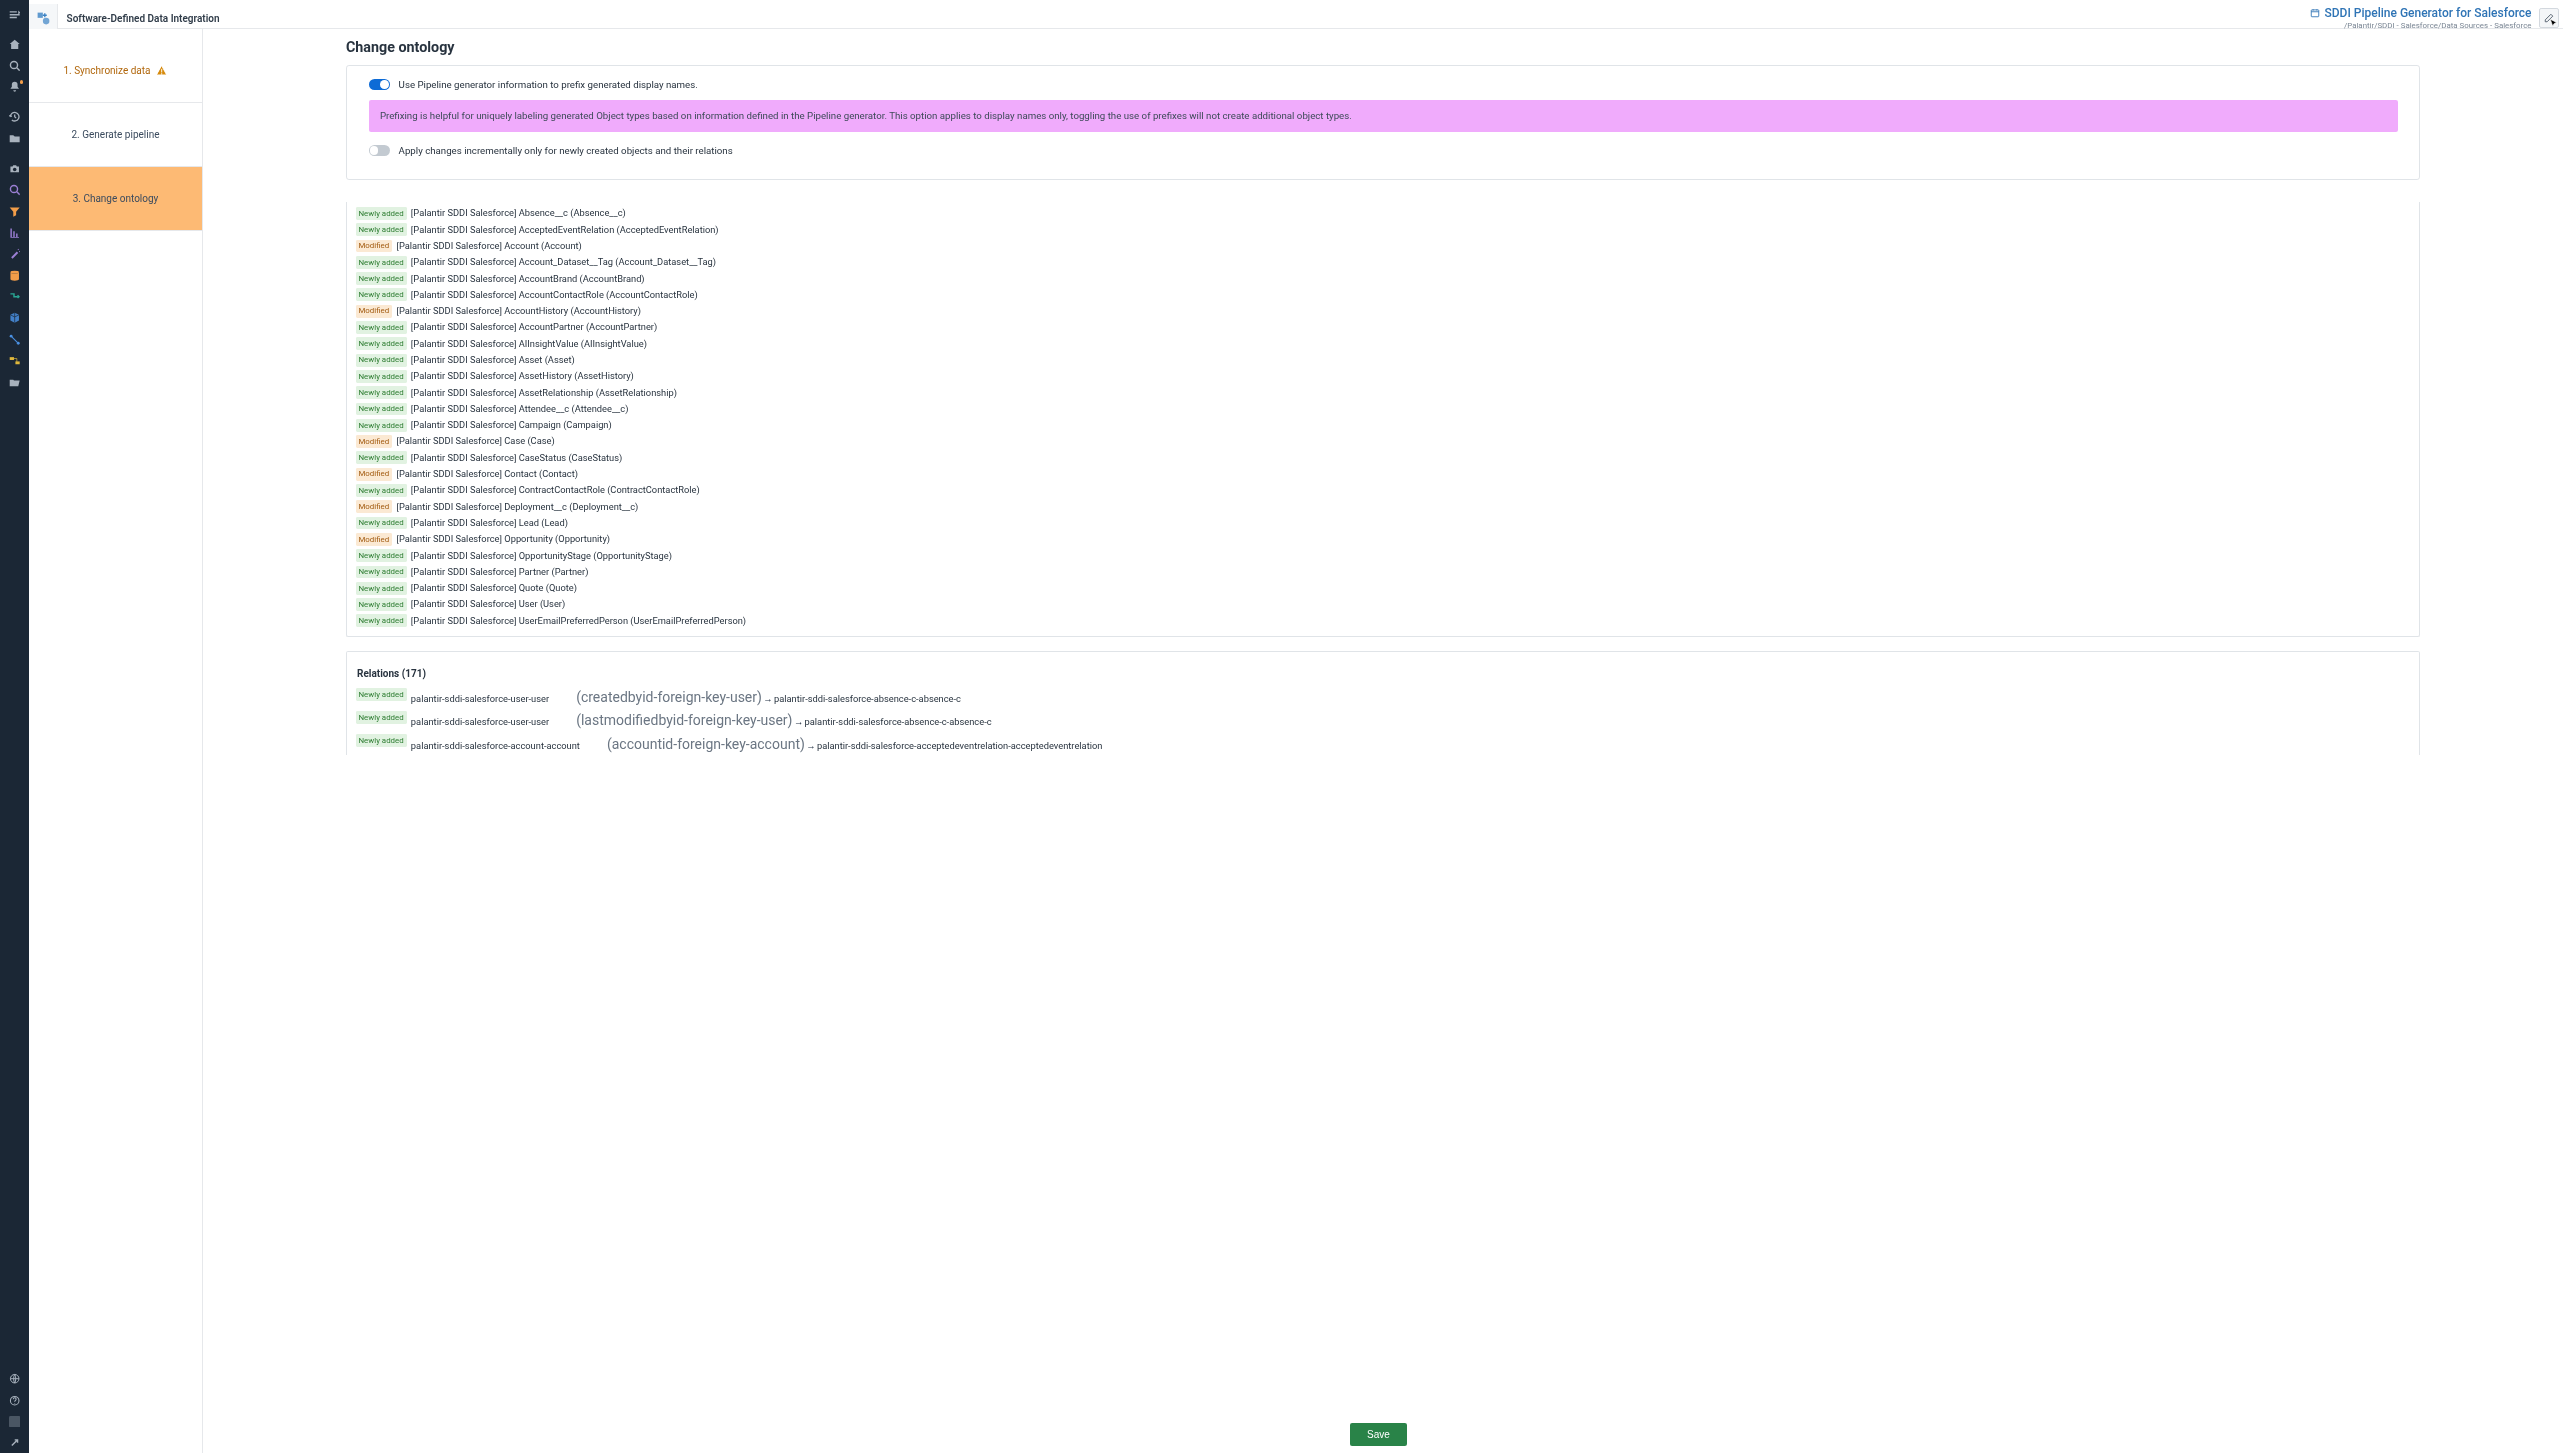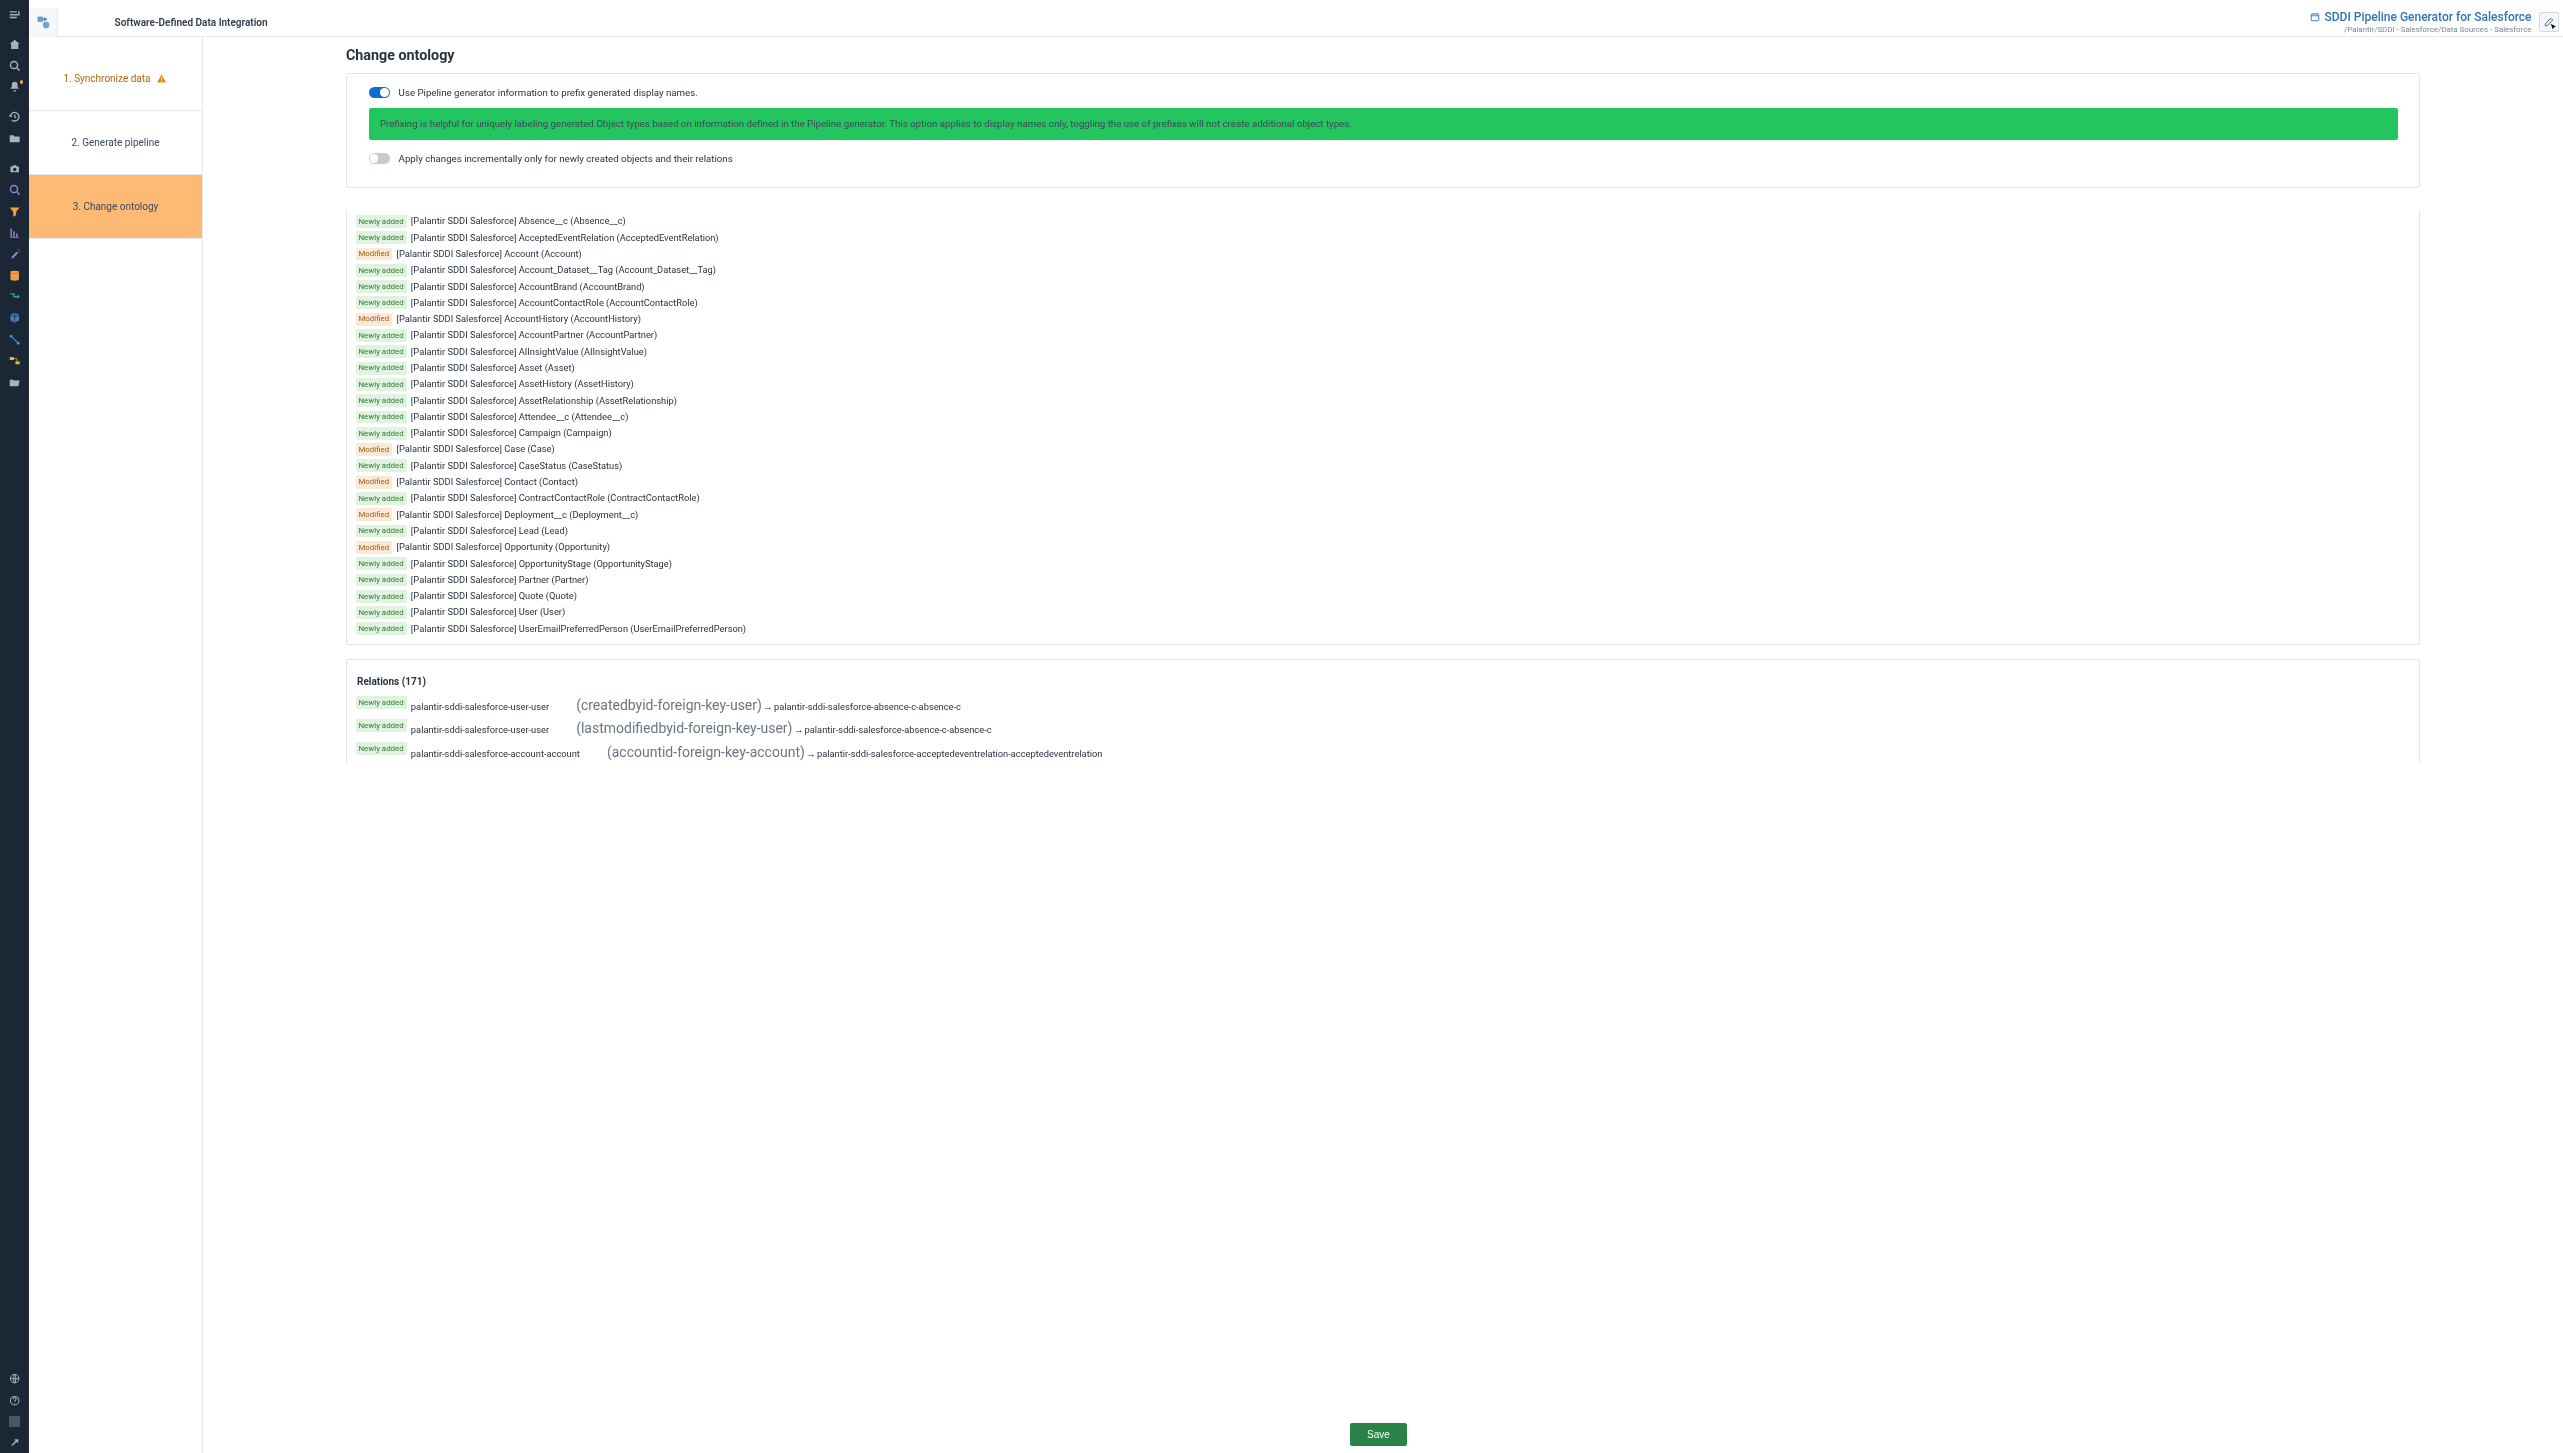--- a/index.html
+++ b/index.html
@@ -38,25 +38,24 @@
 }
 .c-purple { color: #9b7fd4 !important; }
 .c-orange { color: #f29d49 !important; }
 .c-blue { color: #4a90e2 !important; }
 .c-yellow { color: #e0b83c !important; }
 .c-teal { color: #2aa895 !important; }
 
 
 .main { flex: 1; display: flex; flex-direction: column; }
 .topbar {
-  height: 37px;
+  height: 29px;
   border-bottom: 0.7px solid #e6e8eb;
   display: flex; align-items: center;
   padding: 8px 0 0 0;
-  gap: 48px;
 }
 .topbar .app-icon {
   width: 29px; height: 29px;
   border-right: 0.7px solid #e6e8eb;
   display: flex; align-items: center; justify-content: center;
   color: #3b82c4;
   background: #f5f7f9;
 }
 .topbar .title {
   font-weight: 600; font-size: 10px;
@@ -145,21 +144,21 @@
 }
 .toggle.on { background: #0d6bd6; }
 .toggle .knob {
   position: absolute; top: 1.4px; width: 8.6px; height: 8.6px; border-radius: 50%; background: #fff;
 }
 .toggle .knob { left: 1.4px; }
 .toggle.on .knob { left: auto; right: 1.4px; }
 .toggle-label { font-size: 9.7px; color: #28333f; }
 
 .info-box {
-  background: #22c55e;
+  background: #f0abfc;
   border-radius: 2.1px;
   padding: 8.6px 11.4px;
   font-size: 9.7px;
   color: #3d4a58;
   line-height: 1.45;
   margin-bottom: 13px;
 }
 
 .list-box {
   border: 0.7px solid #e0e4e8;

